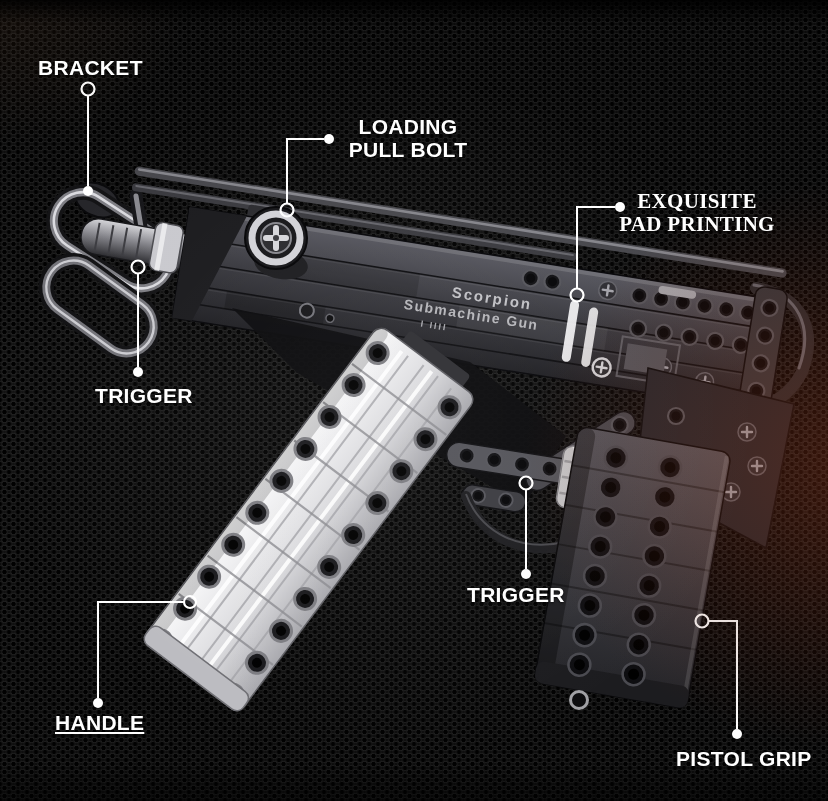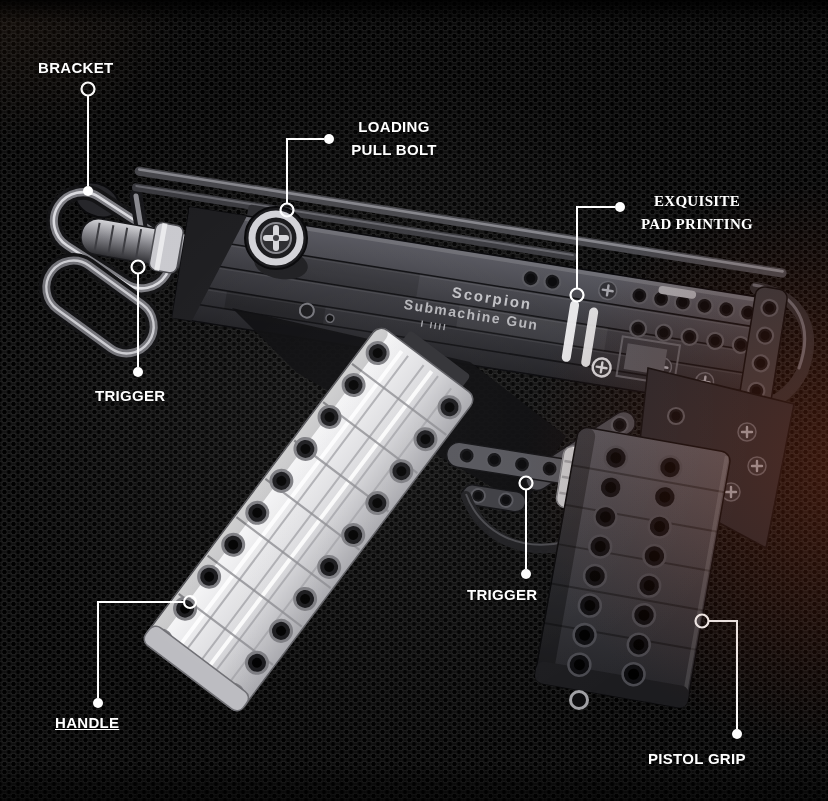--- a/index.html
+++ b/index.html
@@ -13,21 +13,21 @@
       linear-gradient(180deg,#0a0a0a,#131313 45%,#0d0d0d);
     background-size:100% 100%, 9px 8px, 9px 8px, 100% 100%;
     background-position:0 0, 0 0, 4.5px 4px, 0 0;}
   .tint{position:absolute;inset:0;pointer-events:none;background:
       linear-gradient(180deg, rgba(0,0,0,0.85), rgba(0,0,0,0) 3%),
       linear-gradient(0deg, rgba(0,0,0,0.45), rgba(0,0,0,0) 5%),
       radial-gradient(75% 70% at 46% 52%, rgba(255,255,255,0.05), rgba(0,0,0,0) 62%),
       radial-gradient(55% 48% at 104% 58%, rgba(150,55,25,0.38), rgba(110,40,20,0.12) 55%, rgba(0,0,0,0) 74%),
       radial-gradient(32% 24% at 0% 1%, rgba(110,70,40,0.14), rgba(0,0,0,0) 70%);}
   svg.art{position:absolute;inset:0;}
-  .callout-label{position:absolute;color:#ffffff;font-weight:700;font-size:15px;line-height:23px;
+  .callout-label{position:absolute;color:#ffffff;font-weight:700;font-size:21px;line-height:23px;
       letter-spacing:.3px;white-space:pre-line;text-shadow:0 1px 3px rgba(0,0,0,.7);}
   .ta-c{text-align:center;}
 </style>
 </head>
 <body>
 
 <div class="stage">
   <div class="bg"></div>
 
   <svg class="art" width="828" height="801" viewBox="0 0 828 801">
@@ -289,21 +289,21 @@
         <circle cx="702" cy="621" r="6.5" stroke-width="2.2"></circle>
         <polyline points="709,621 737,621 737,729"></polyline>
         <circle cx="737" cy="734" r="5" fill="#ffffff" stroke="none"></circle>
       </g>
     </g>
   </svg>
 
   <div class="tint"></div>
 
   <div class="callout-label" style="left:38px;top:56px;">BRACKET</div>
-  <div class="callout-label ta-c" style="left:314px;top:115px;width:160px;">LOADING
+  <div class="callout-label ta-c" style="left:328px;top:115px;width:160px;">LOADING
 PULL BOLT</div>
   <div class="callout-label ta-c" style="left:612px;top:190px;width:170px;font-family:Liberation Serif, serif;">EXQUISITE
 PAD PRINTING</div>
   <div class="callout-label" style="left:95px;top:384px;">TRIGGER</div>
   <div class="callout-label" style="left:467px;top:583px;">TRIGGER</div>
   <div class="callout-label" style="left:55px;top:711px;text-decoration:underline;">HANDLE</div>
-  <div class="callout-label" style="left:648px;top:747px;text-align:right;">PISTOL GRIP</div>
+  <div class="callout-label" style="left:676px;top:747px;text-align:right;">PISTOL GRIP</div>
 </div>
 
 </body></html>

